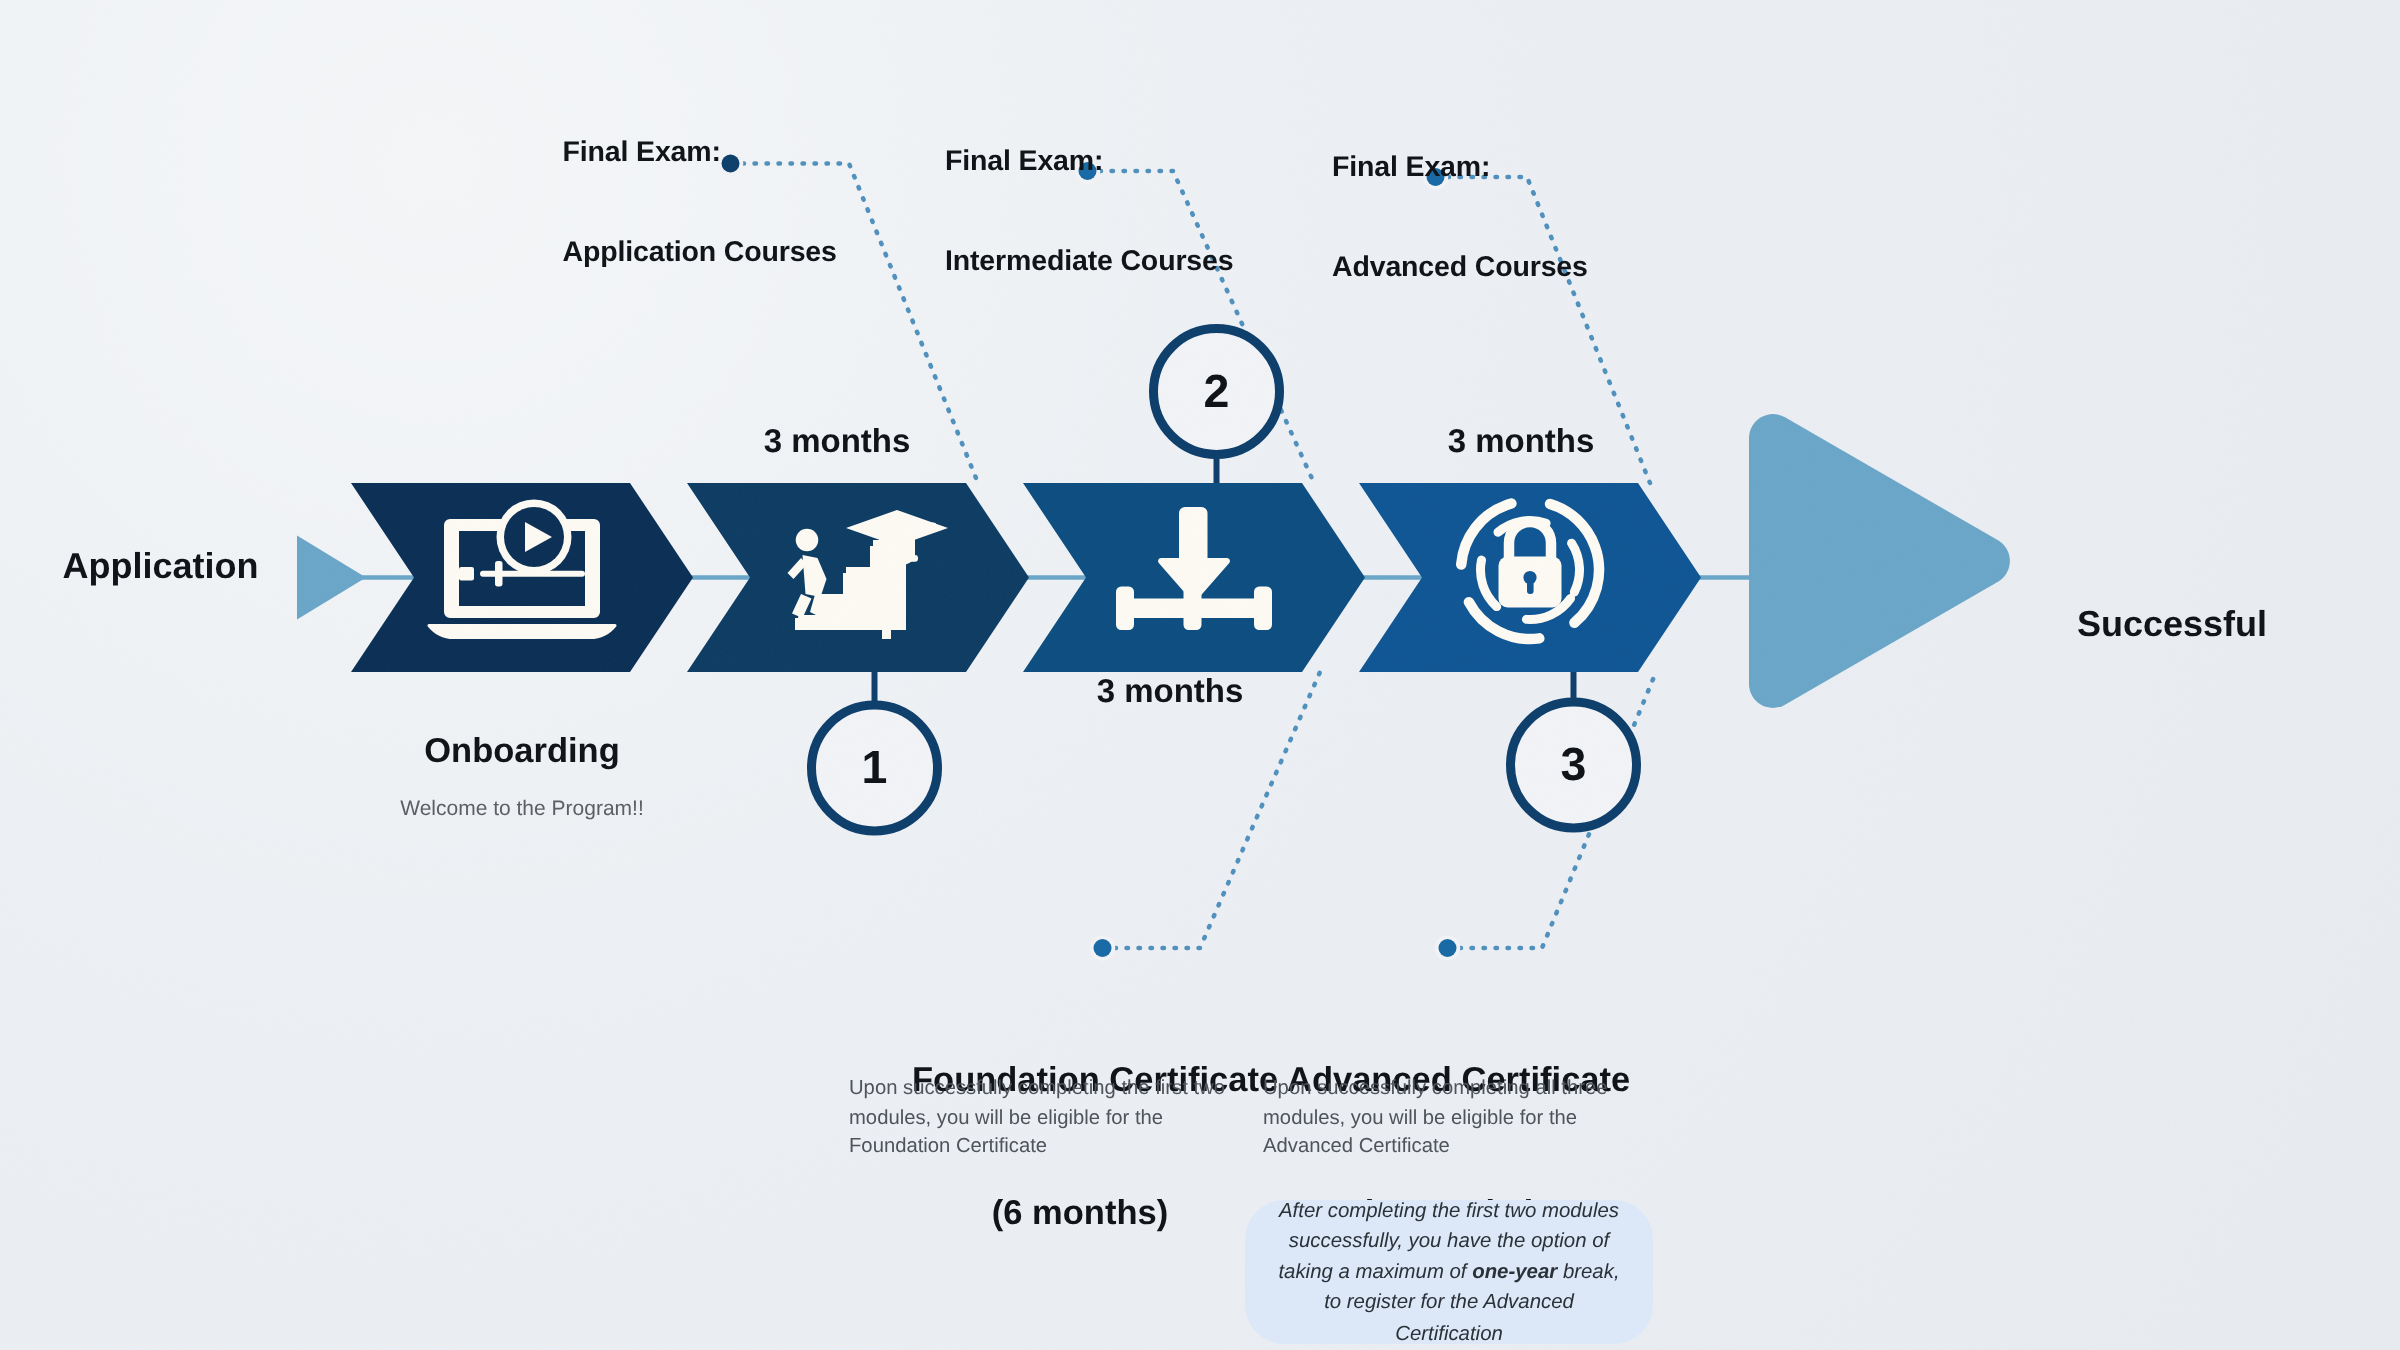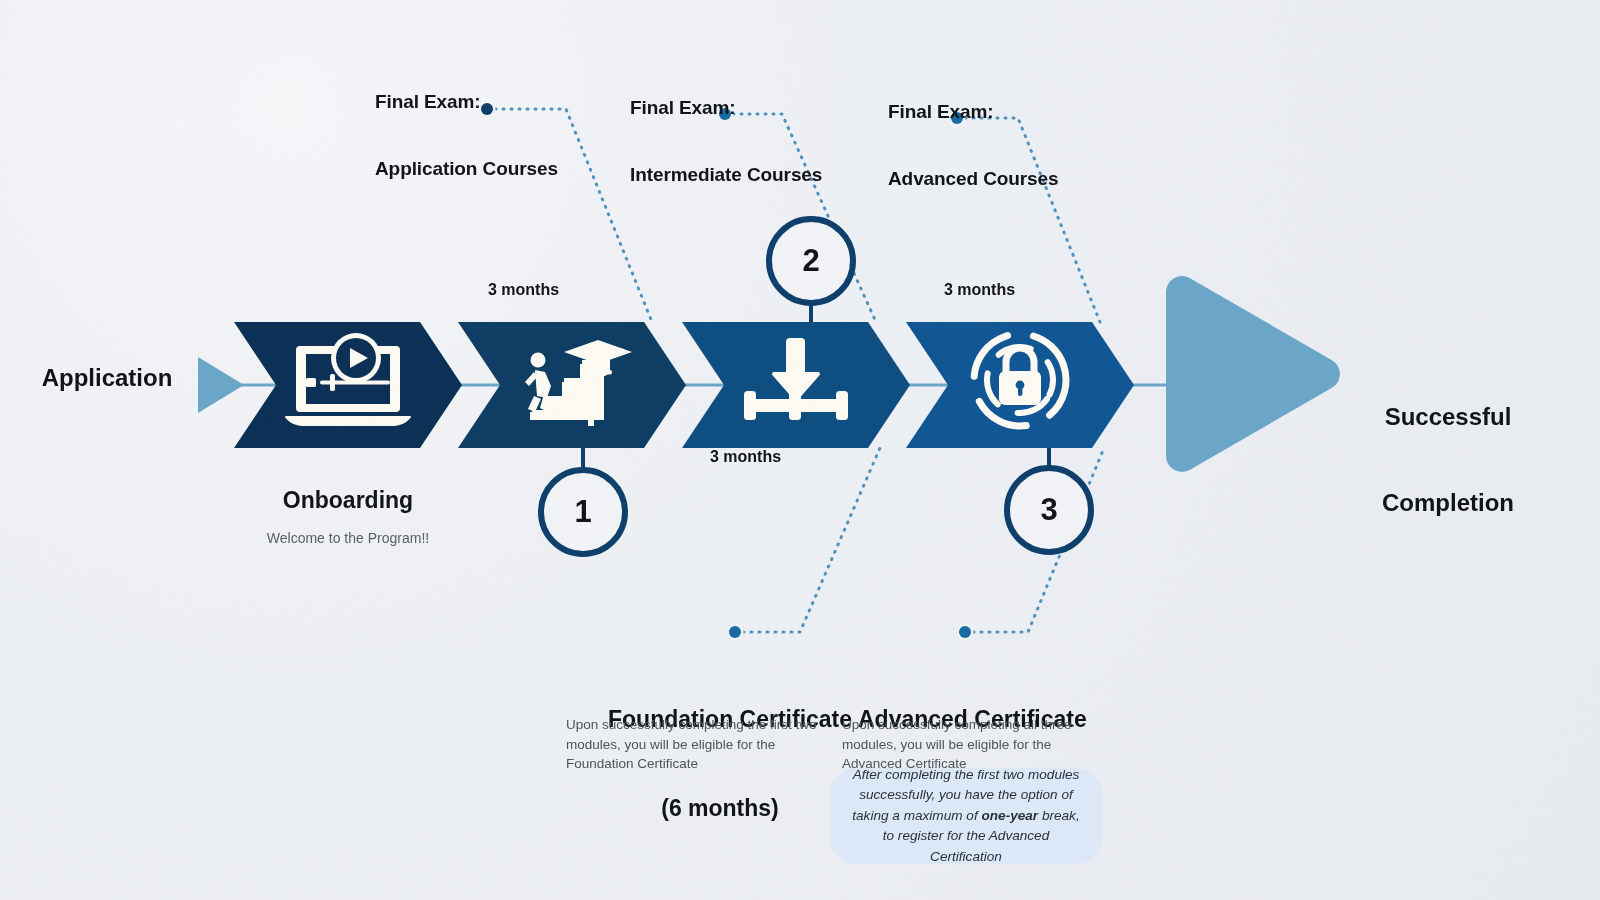--- a/index.html
+++ b/index.html
@@ -45,22 +45,23 @@
     white-space: pre;
     line-height: 1.18;
   }
   .exam-title {
     font-size: 19px;
     font-weight: bold;
     text-align: left;
     letter-spacing: -0.1px;
   }
   .months {
-    font-size: 16px;
-    font-weight: bold;
+    font-size: 22px;
+    font-weight: bold;
+    text-align: center;
   }
   .side-label {
     font-size: 24px;
     font-weight: bold;
     text-align: center;
     line-height: 1.2;
   }
   .stage-title {
     font-size: 23px;
     font-weight: bold;
@@ -99,20 +100,21 @@
     color: #2a3138;
     font-style: italic;
     font-size: 13.6px;
     line-height: 1.5;
     text-align: center;
     display: flex;
     align-items: center;
     justify-content: center;
     padding: 11px 16px;
     box-sizing: border-box;
+    margin-top: 32px;
   }
   .callout b { font-weight: bold; font-style: italic; }
 </style>
 </head>
 <body>
 
 <div id="stage">
 
   <svg id="vector" viewBox="0 0 1600 900">
     <defs>
@@ -287,21 +289,20 @@
     <div>Advanced Courses</div>
   </div>
 
   <div class="lbl months" style="left:488px; top:281px; width:140px;">3 months</div>
   <div class="lbl months" style="left:710px; top:448px; width:140px;">3 months</div>
   <div class="lbl months" style="left:944px; top:281px; width:140px;">3 months</div>
 
   <div class="lbl side-label" style="left:22px; top:364px; width:170px;">Application</div>
   <div class="lbl side-label" style="left:1338px; top:345px; width:220px;">
     <div>Successful</div>
-    <div>Completion</div>
   </div>
 
   <div class="lbl stage-title" style="left:238px; top:487px; width:220px;">Onboarding</div>
   <div class="lbl stage-sub" style="left:208px; top:530px; width:280px;">Welcome to the Program!!</div>
 
   <div class="circle-num" style="left:563px; top:494px; width:40px;">1</div>
   <div class="circle-num" style="left:791px; top:243px; width:40px;">2</div>
   <div class="circle-num" style="left:1029px; top:492px; width:40px;">3</div>
 
   <div class="lbl cert-title" style="left:608px; top:645px; width:224px;">

